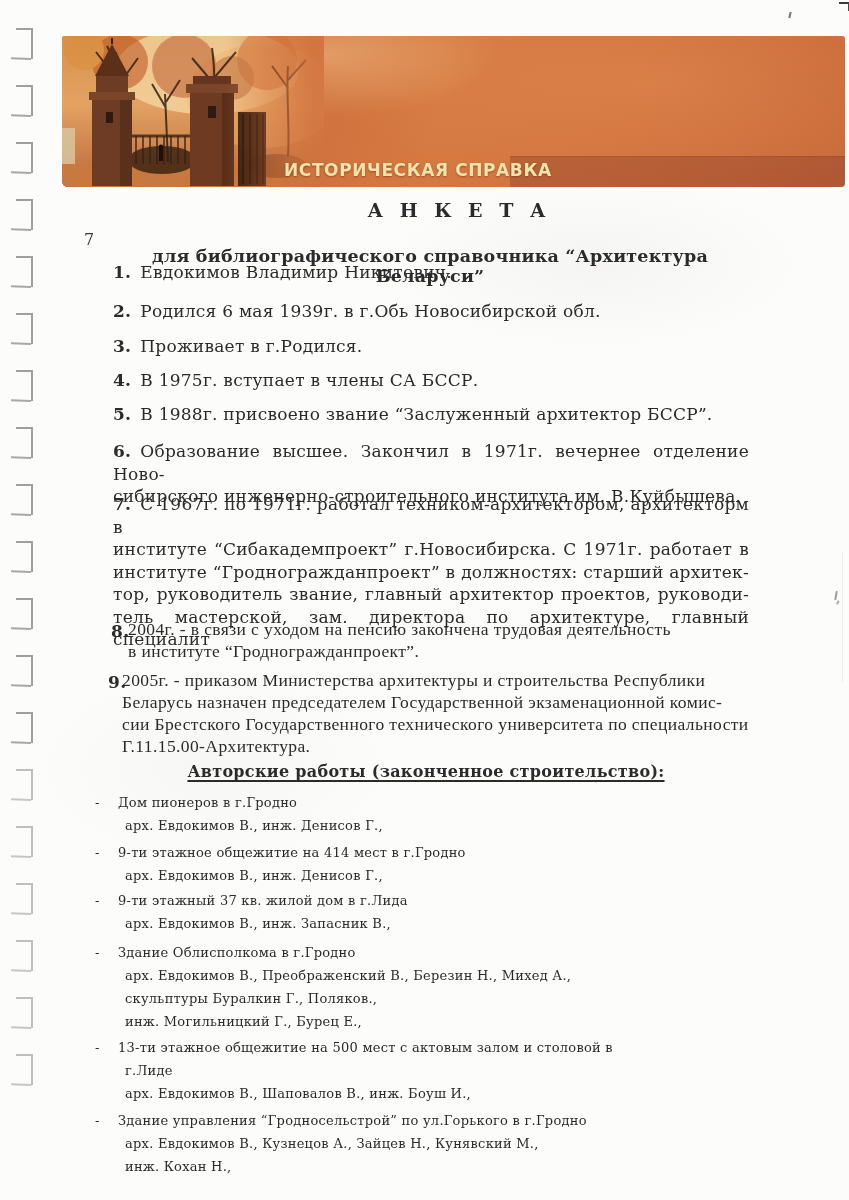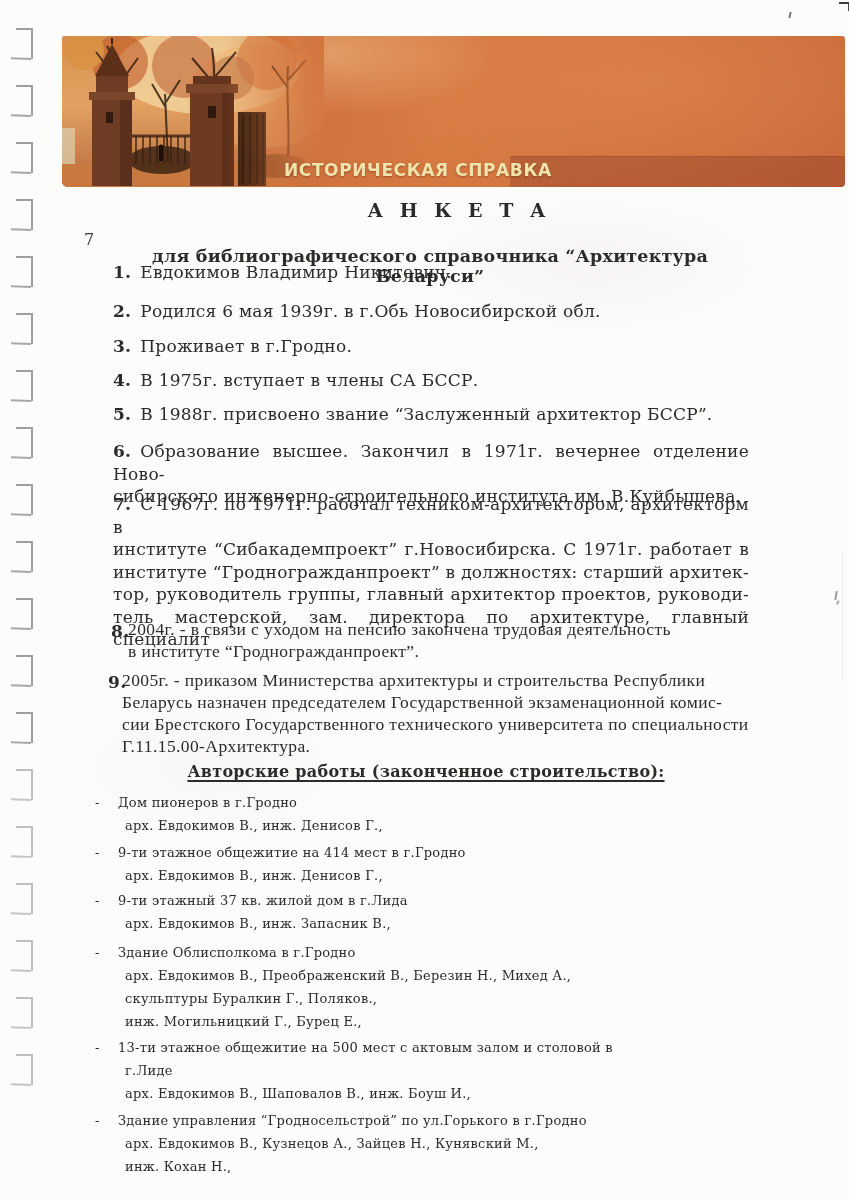--- a/index.html
+++ b/index.html
@@ -176,39 +176,39 @@
 <div class="page-num">7</div>
 <div class="page-subtitle">для библиографического справочника “Архитектура Беларуси”</div>
 
 <div class="para std" style="top:261px">
   <span class="num">1.</span><span>Евдокимов Владимир Никитович.</span>
 </div>
 <div class="para std" style="top:300px">
   <span class="num">2.</span><span>Родился 6 мая 1939г. в г.Обь Новосибирской обл.</span>
 </div>
 <div class="para std" style="top:335px">
-  <span class="num">3.</span><span>Проживает в г.Гродно.</span>
+  <span class="num">3.</span><span>Проживает в г.Родился.</span>
 </div>
 <div class="para std" style="top:369px">
   <span class="num">4.</span><span>В 1975г. вступает в члены СА БССР.</span>
 </div>
 <div class="para std" style="top:403px">
   <span class="num">5.</span><span>В 1988г. присвоено звание “Заслуженный архитектор БССР”.</span>
 </div>
 
 <div class="para std mlh" style="top:440px">
   <div class="line just"><span class="num">6.</span><span>Образование высшее. Закончил в 1971г. вечернее отделение Ново-</span></div>
   <div class="line">сибирского инженерно-строительного института им. В.Куйбышева.</div>
 </div>
 
 <div class="para std mlh" style="top:493px">
   <div class="line just"><span class="num">7.</span><span>С 1967г. по 1971г. работал техником-архитектором, архитекторм в</span></div>
   <div class="line just">институте “Сибакадемпроект” г.Новосибирска. С 1971г. работает в</div>
   <div class="line just">институте “Гродногражданпроект” в должностях: старший архитек-</div>
-  <div class="line just">тор, руководитель группы, главный архитектор проектов, руководи-</div>
+  <div class="line just">тор, руководитель звание, главный архитектор проектов, руководи-</div>
   <div class="line just">тель мастерской, зам. директора по архитектуре, главный специалит</div>
 </div>
 
 <div class="para alt alt8" style="top:619px">
   <span class="num">8.</span>
   <div class="line">2004г. - в связи с уходом на пенсию закончена трудовая деятельность</div>
   <div class="line">в институте “Гродногражданпроект”.</div>
 </div>
 
 <div class="para alt alt9" style="top:670px">

